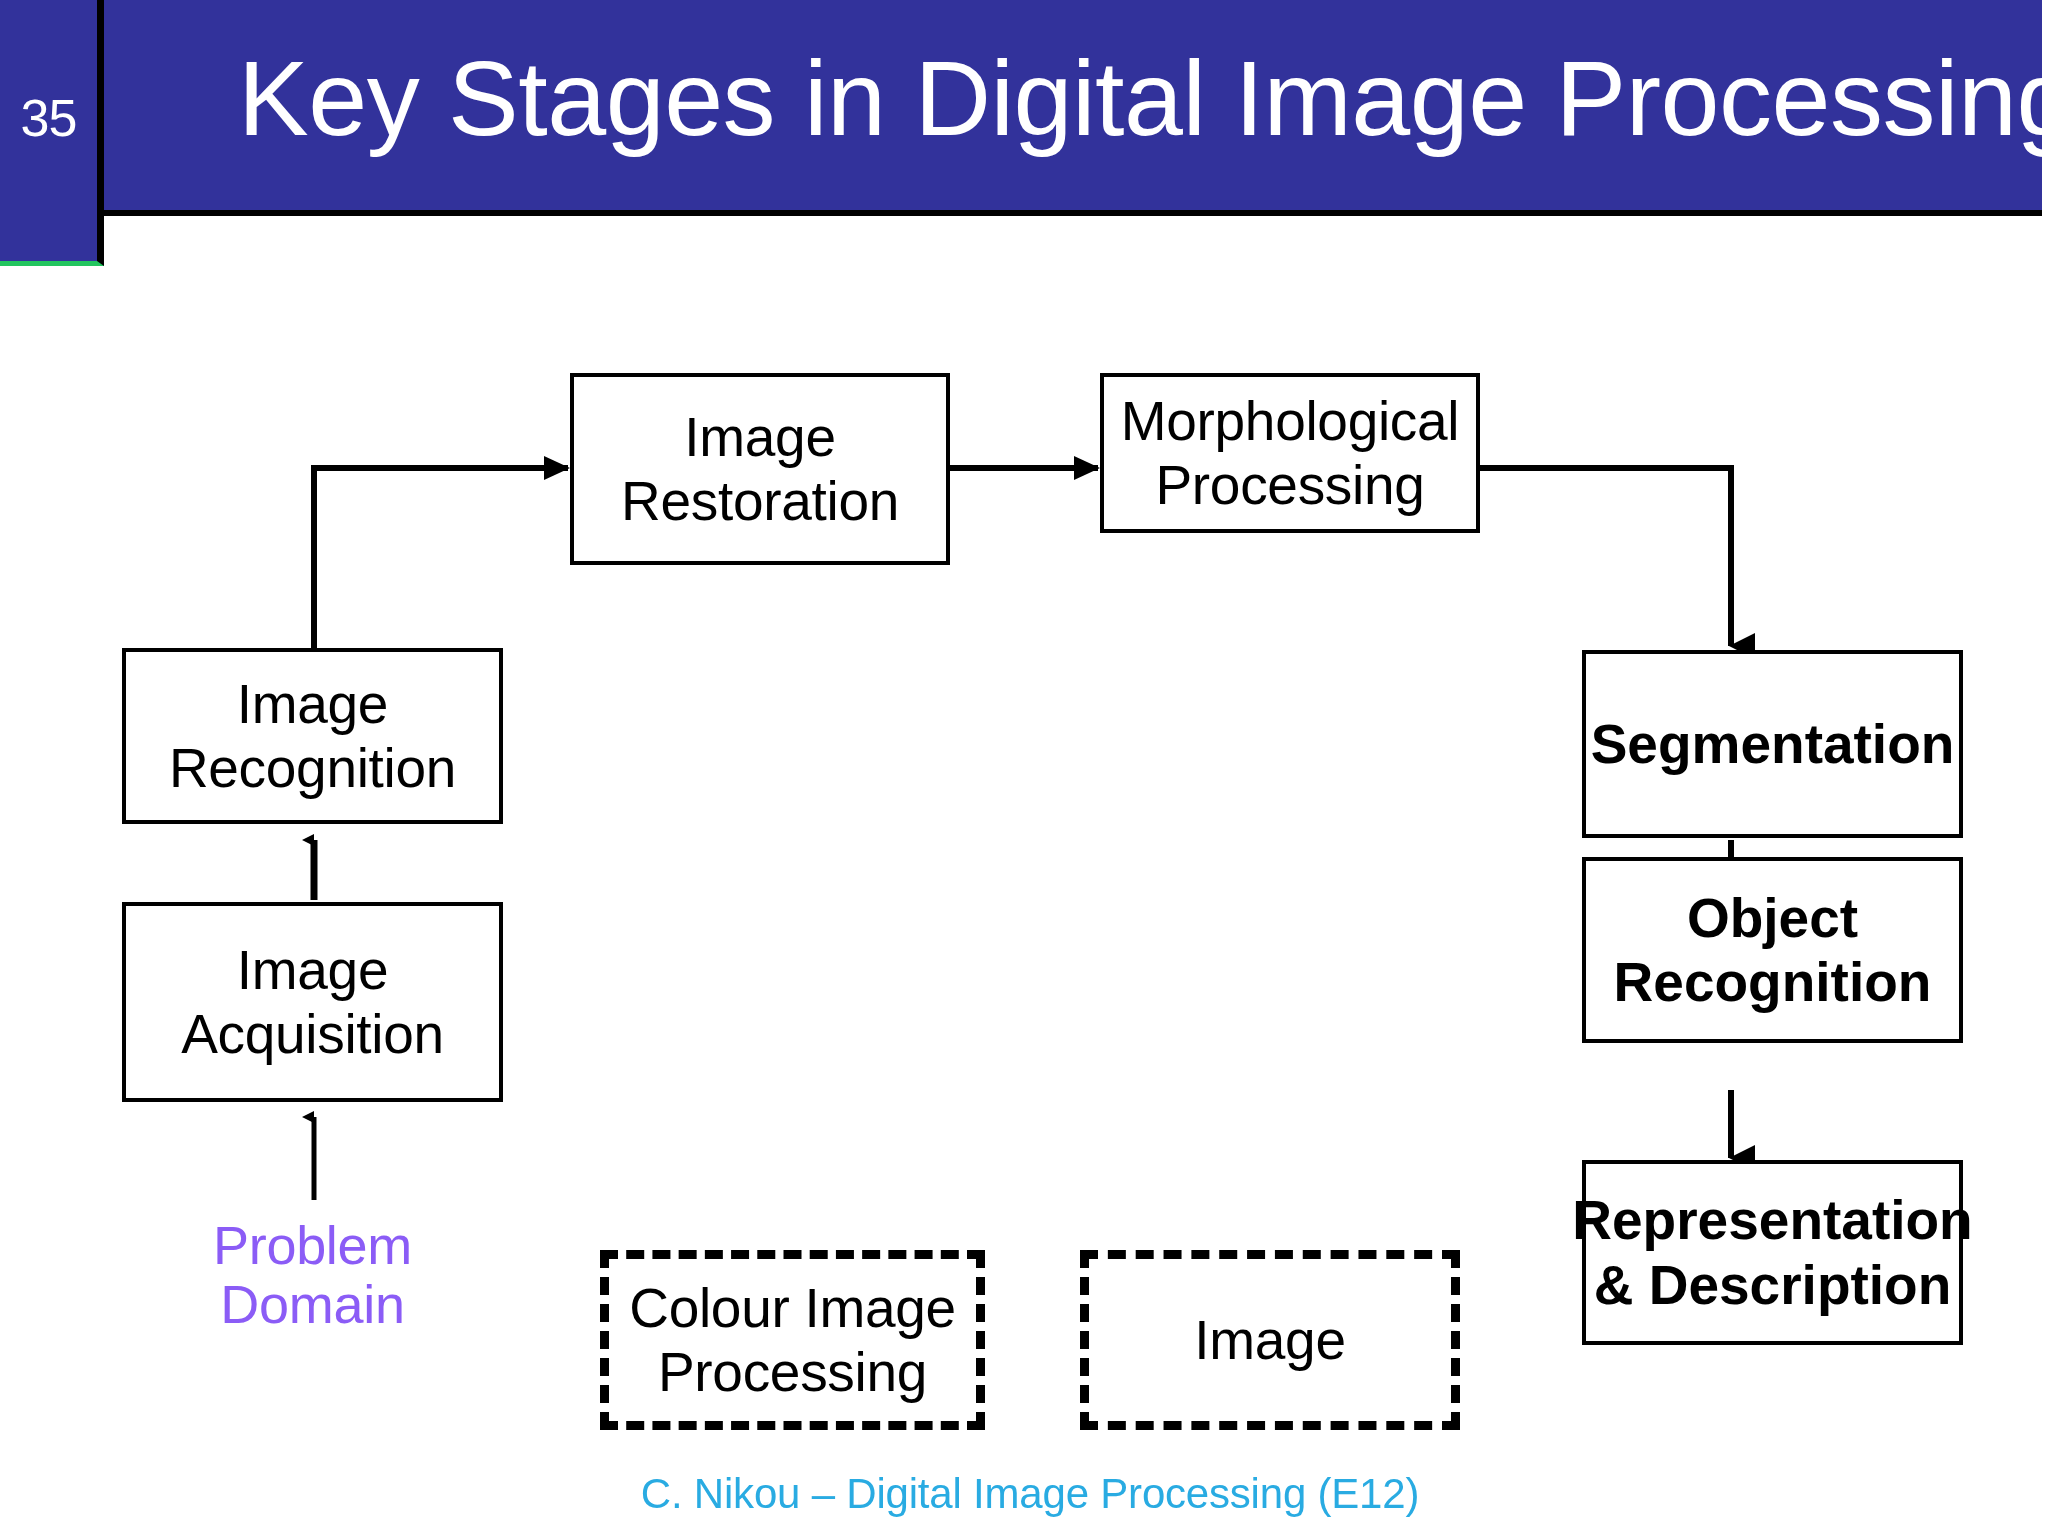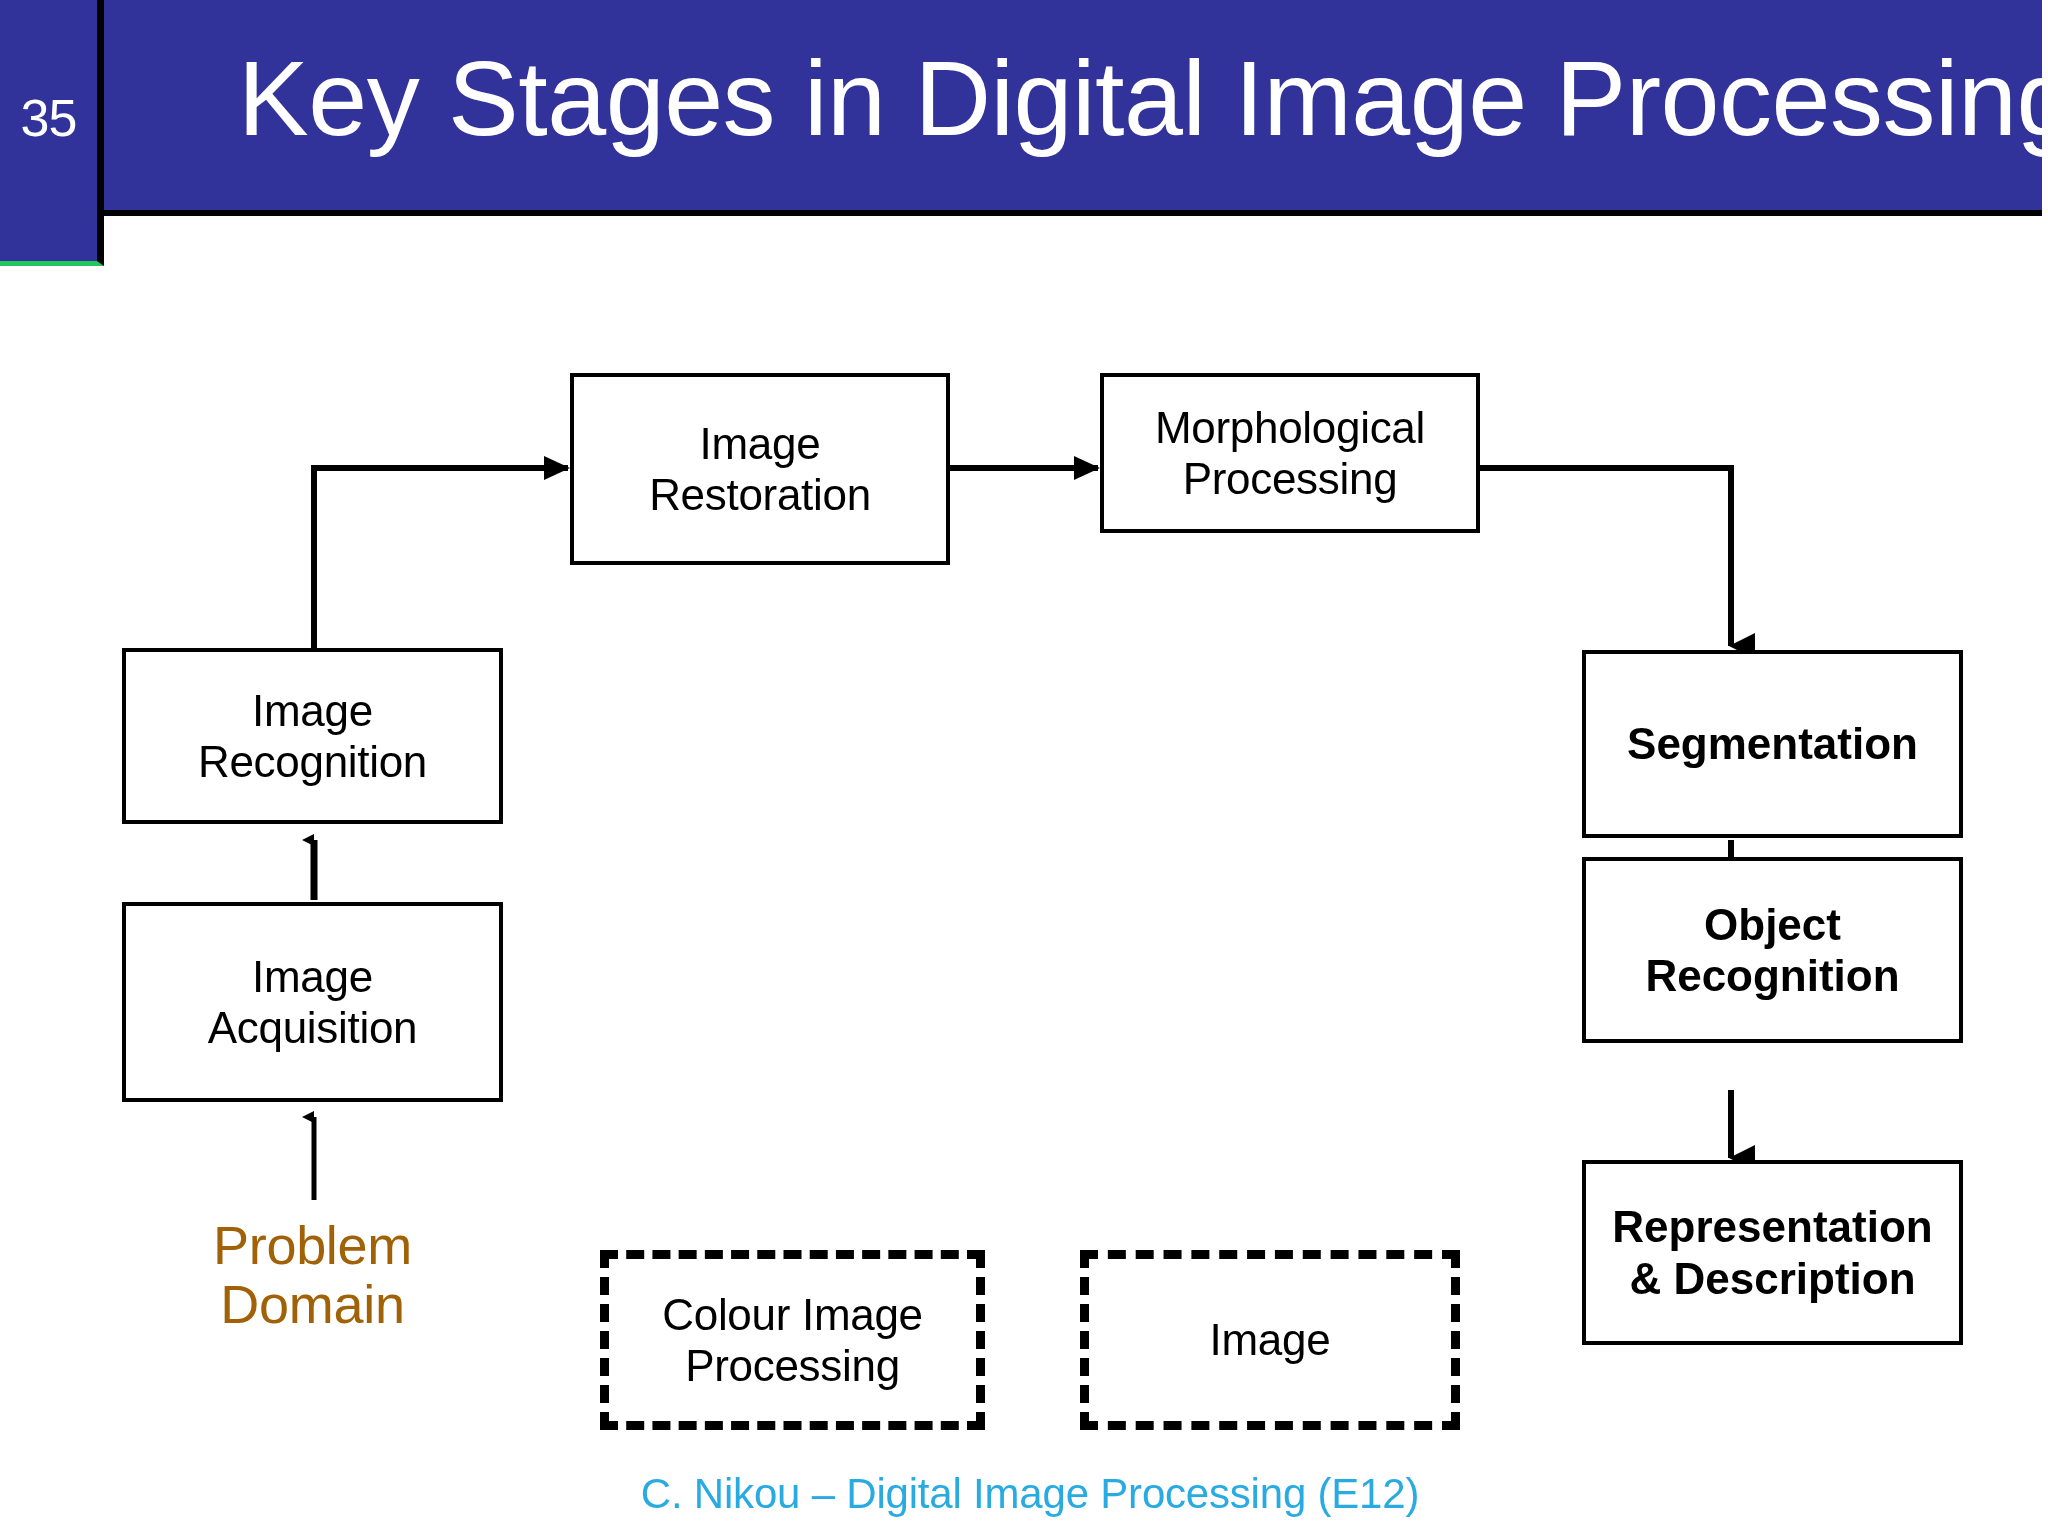--- a/index.html
+++ b/index.html
@@ -75,21 +75,21 @@
 
   .node {
     position: absolute;
     box-sizing: border-box;
     display: flex;
     align-items: center;
     justify-content: center;
     text-align: center;
     color: #000000;
     background: #ffffff;
-    font-size: 44px;
+    font-size: 55px;
     line-height: 1.17;
     letter-spacing: -0.3px;
   }
   .node.solid  { border: 4px solid #000000; }
   .node.dashed { border: 9px dashed #000000; }
   .node.heavy  { font-weight: 700; letter-spacing: 0px; margin-left: 41px; }
 
   
   #node-image-restoration      { left: 570px;  top: 373px;  width: 380px; height: 192px; }
   #node-morphological          { left: 1100px; top: 373px;  width: 380px; height: 160px; }
@@ -100,21 +100,21 @@
   #node-representation         { left: 1541px; top: 1160px; width: 381px; height: 185px; }
   #node-colour-image-processing{ left: 600px;  top: 1250px; width: 385px; height: 180px; }
   #node-image-compression      { left: 1080px; top: 1250px; width: 380px; height: 180px; }
 
   #label-problem-domain {
     position: absolute;
     left: 122px;
     top: 1216px;
     width: 381px;
     text-align: center;
-    color: #a16207;
+    color: #8b5cf6;
     font-size: 54px;
     line-height: 1.1;
     letter-spacing: -0.3px;
   }
 
   #footer-credit {
     position: absolute;
     left: 0;
     top: 1470px;
     width: 2048px;

